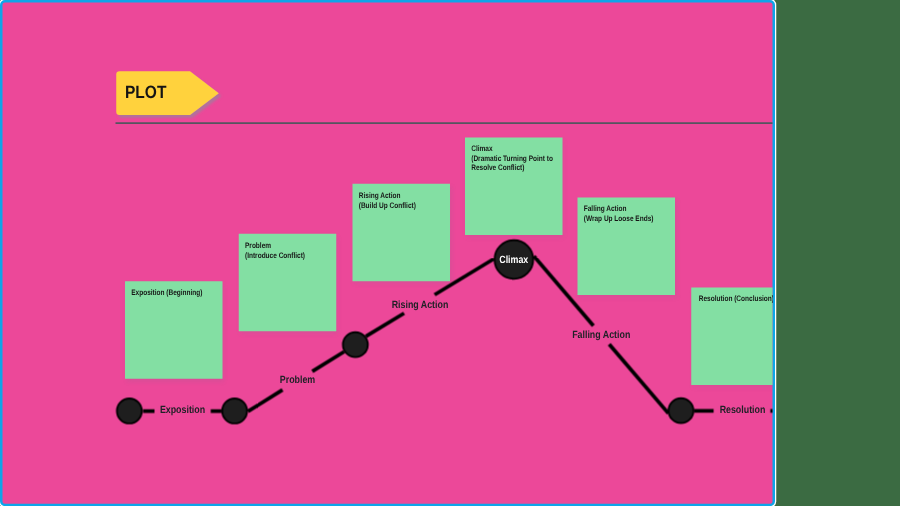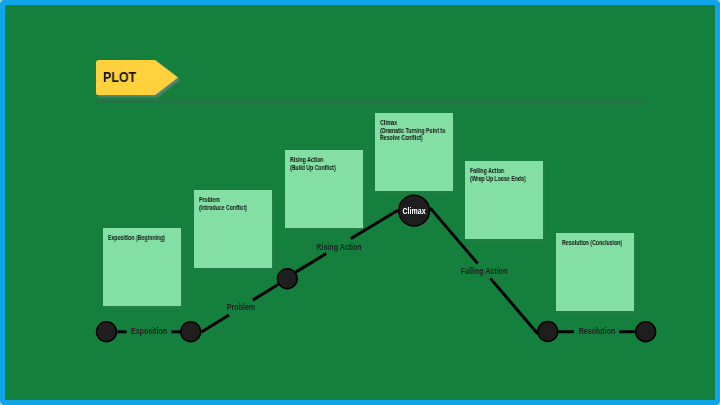--- a/index.html
+++ b/index.html
@@ -9,24 +9,24 @@
     width: 720px;
     height: 405px;
     overflow: hidden;
     background: #3B6B42;
   }
   * { box-sizing: border-box; }
 
   #slide {
     position: absolute;
     left: 0; top: 0;
-    width: 720px; height: 405px;
-    background: #15803d;
+    width: 620px; height: 405px;
+    background: #ec4899;
     border-radius: 4px;
-    border: 5px solid #0ea5e9;
+    border: 2px solid #0ea5e9;
     box-shadow: 0 0 0 1px #ffffff;
     overflow: hidden;
     font-family: "Liberation Sans", sans-serif;
   }
 
   
   #badge {
     position: absolute;
     left: 91px; top: 55px;
     width: 82px; height: 35px;

